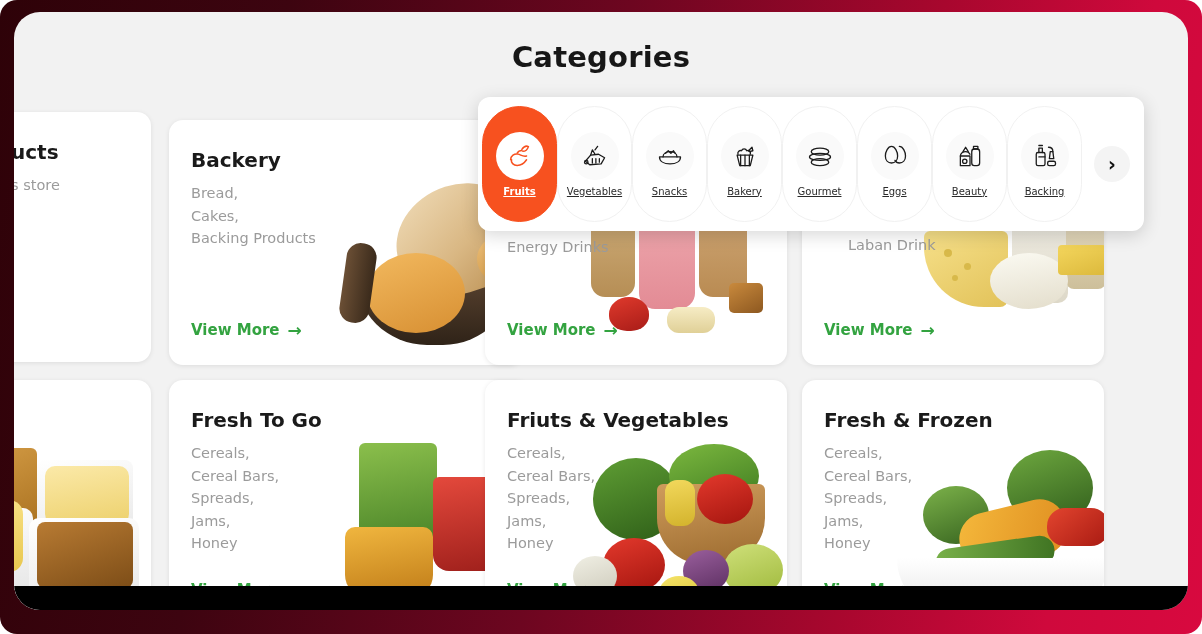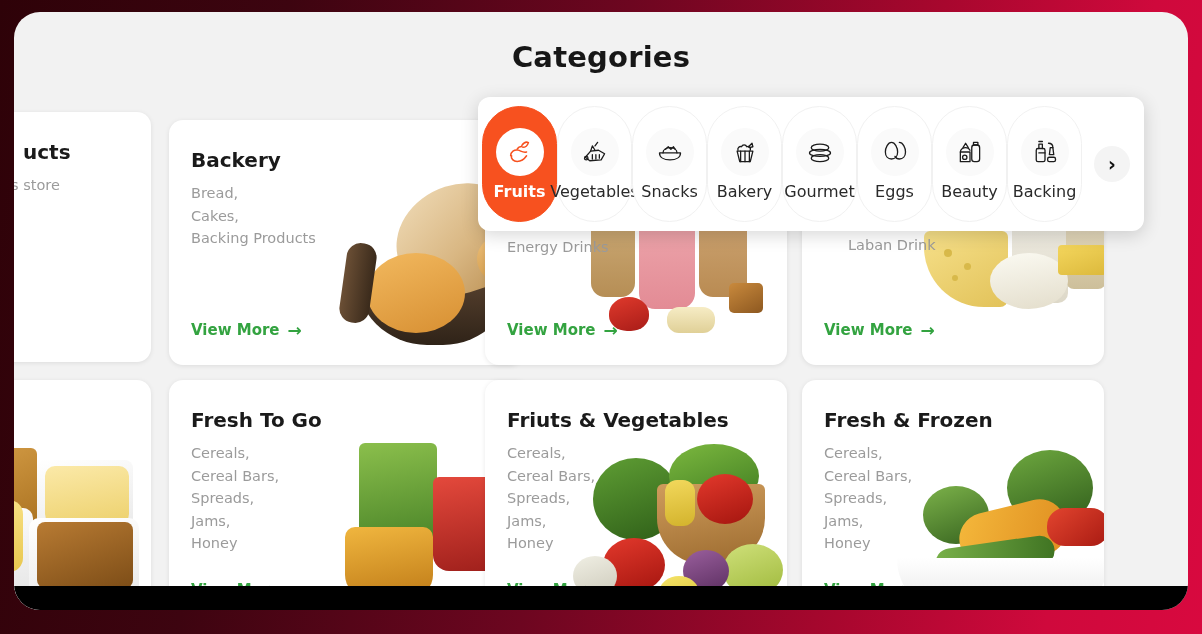--- a/index.html
+++ b/index.html
@@ -13,20 +13,21 @@
 
   
   #frame {
     position: relative;
     width: 1202px;
     height: 634px;
     background: linear-gradient(100deg,
                 #2e0208 0%, #3d0410 22%, #6d0620 48%,
                 #a8072e 72%, #cf093c 88%, #d8093f 100%);
     overflow: hidden;
+    border-radius: 17px;
   }
 
   
   #viewport {
     position: absolute;
     left: 14px;
     top: 12px;
     width: 1174px;
     height: 598px;
     background: #f2f2f2;
@@ -133,23 +134,24 @@
   }
   .cat-item .cat-circle {
     width: 48px; height: 48px;
     border-radius: 50%;
     background: #fafafa;
     display: flex;
     align-items: center;
     justify-content: center;
   }
   .cat-item .cat-label {
-    font-size: 16px;
+    font-size: 10px;
     color: #2a2a2a;
     white-space: nowrap;
+    text-decoration: underline;
   }
   .cat-item.active {
     background: #f7511f;
     border-color: #f7511f;
   }
   .cat-item.active .cat-circle { background: #ffffff; }
   .cat-item.active .cat-label { color: #ffffff; font-weight: bold; }
 
   #cat-next {
     position: absolute;
@@ -173,21 +175,21 @@
 </style>
 </head>
 <body>
 
 <div id="frame">
   <div id="viewport">
 
     <div id="page-title">Categories</div>
 
     <div class="card" style="left:-123px; top:100px; width:260px; height:250px;">
-      <div class="card-title" style="left:132px;">ucts</div>
+      <div class="card-title" style="left:120px;">ucts</div>
       <div class="card-sub" style="left:120px;">s store</div>
     </div>
 
     <div class="card" style="left:155px; top:108px; width:354px; height:245px;">
       <div class="card-photo" style="right:-4px; bottom:14px; width:190px; height:170px;">
         <div class="blob" style="left:18px; top:92px; width:160px; height:72px; border-radius:0 0 80px 80px; background:linear-gradient(180deg,#5a4330,#2f2318);"></div>
         <div class="blob" style="left:58px; top:4px; width:128px; height:108px; border-radius:60% 55% 48% 52%; background:linear-gradient(150deg,#f0dcb8,#d9b783 55%,#b98d4f);transform:rotate(-18deg);"></div>
         <div class="blob" style="left:30px; top:72px; width:98px; height:80px; border-radius:50%; background:linear-gradient(160deg,#f2b95f,#d78f32);"></div>
         <div class="blob" style="left:140px; top:52px; width:60px; height:52px; border-radius:50%; background:linear-gradient(160deg,#eec07a,#c9913f);"></div>
         <div class="blob" style="left:6px; top:62px; width:30px; height:80px; border-radius:14px; background:linear-gradient(90deg,#6b4f35,#3a2a1b);transform:rotate(8deg);"></div>

